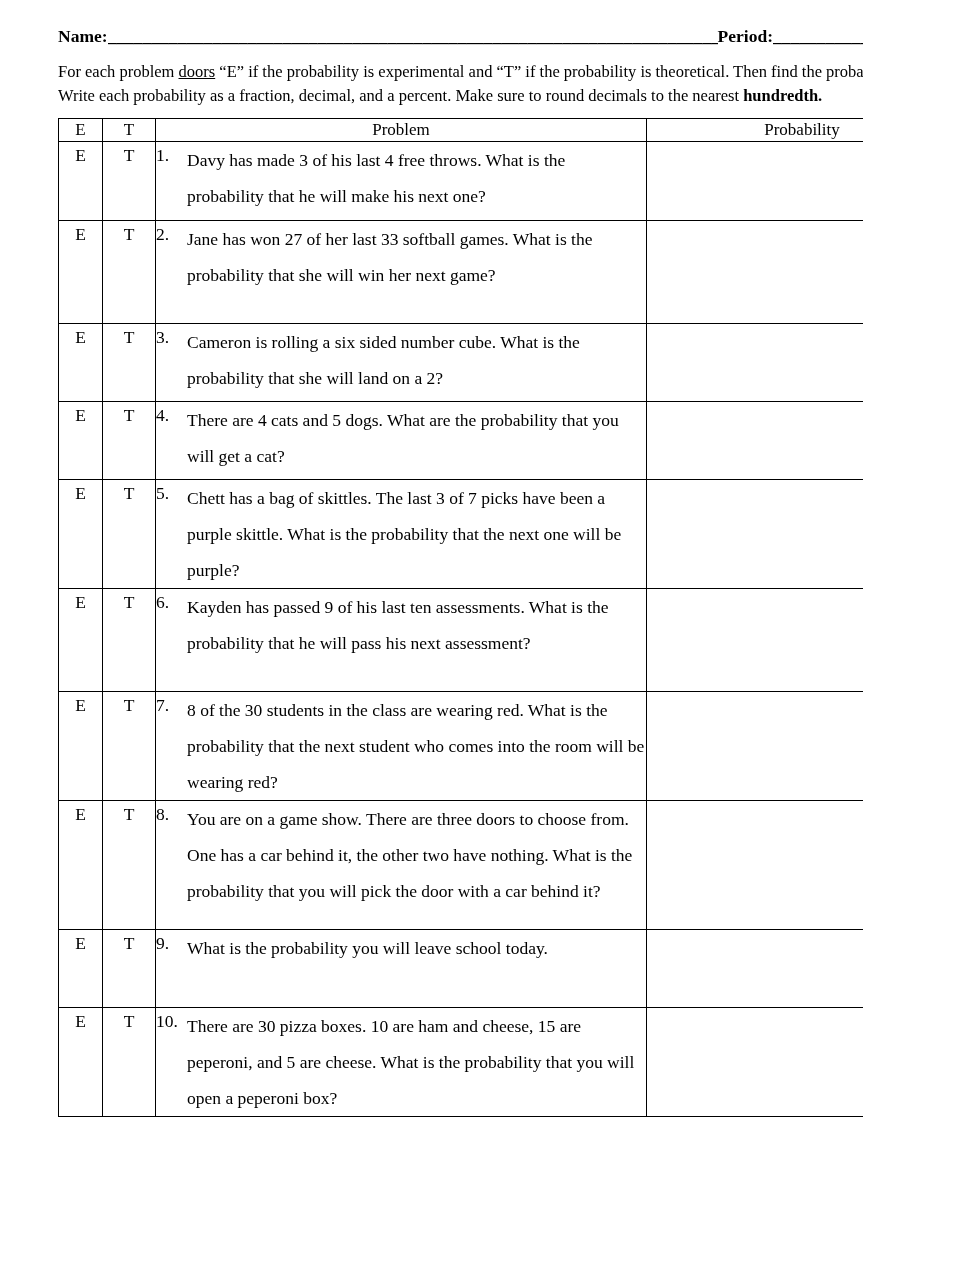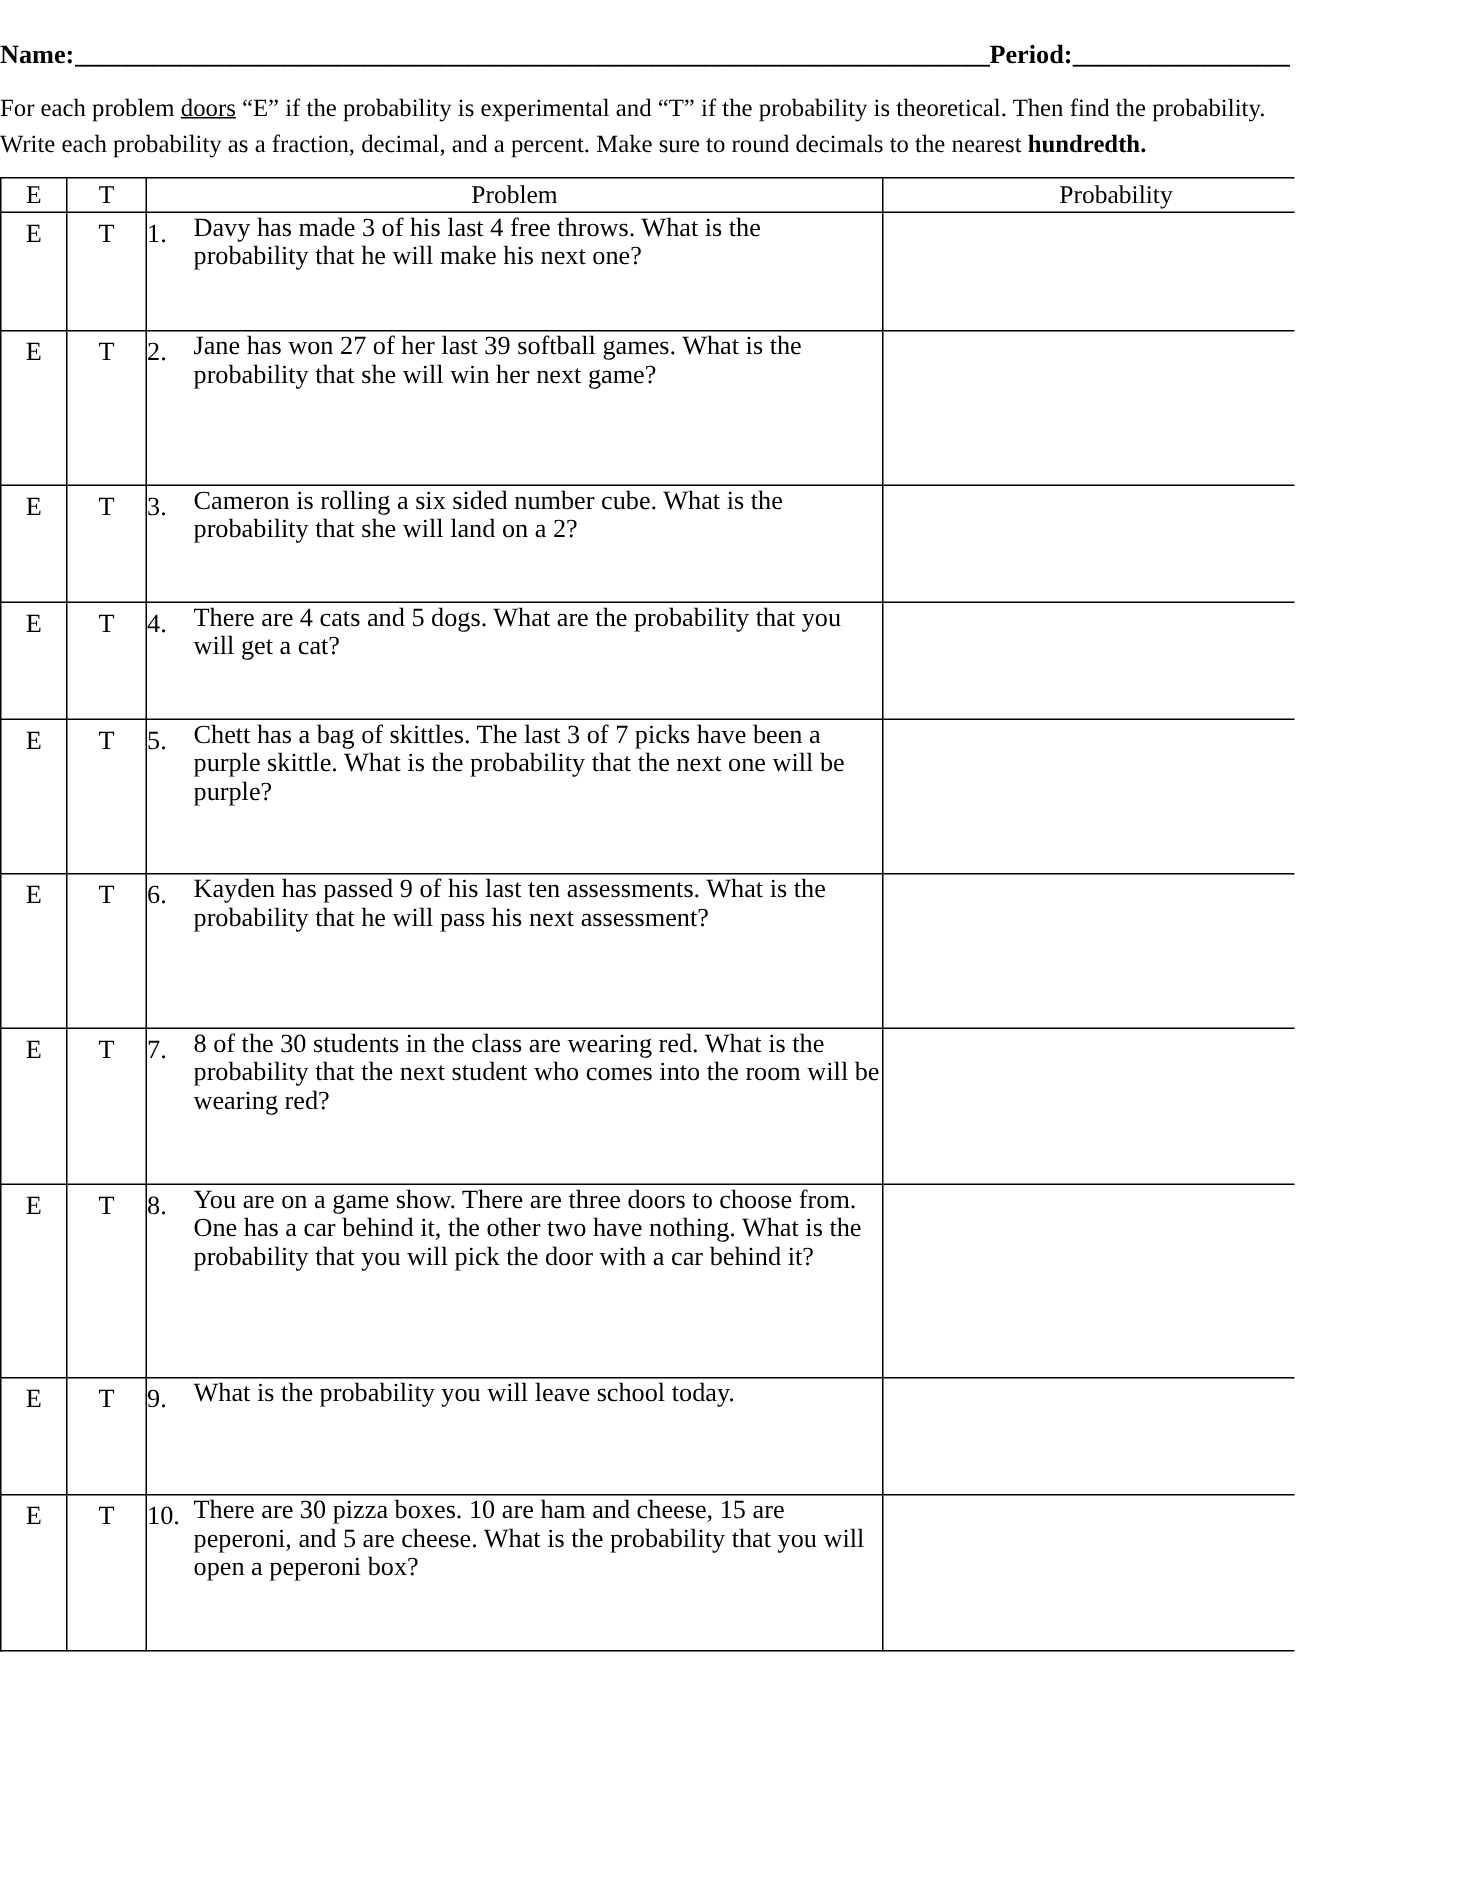--- a/index.html
+++ b/index.html
@@ -7,20 +7,21 @@
   body {
     font-family: "Liberation Serif", "DejaVu Serif", serif;
     color: #000000;
     width: 979px;
   }
   .page {
     position: relative;
     width: 863px;
     height: 1266px;
     background: #ffffff;
+    padding-left: 58px;
     overflow: hidden;
   }
 
   
   .name-line {
     margin-top: 26px;
     width: 860px;
     display: flex;
     align-items: baseline;
     font-weight: bold;
@@ -89,21 +90,21 @@
   }
   td.prob-cell { padding: 5px 6px 0 16px; }
   .prob-inner { display: flex; align-items: flex-start; }
   .prob-num {
     flex: 0 0 31px;
     width: 31px;
     line-height: 26px;
   }
   .prob-text {
     flex: 1 1 auto;
-    line-height: 19px;
+    line-height: 36px;
   }
   td.answer { background: #ffffff; }
 
   tbody tr:nth-child(1)  td { height: 79px; }
   tbody tr:nth-child(2)  td { height: 103px; }
   tbody tr:nth-child(3)  td { height: 78px; }
   tbody tr:nth-child(4)  td { height: 78px; }
   tbody tr:nth-child(5)  td { height: 103px; }
   tbody tr:nth-child(6)  td { height: 103px; }
   tbody tr:nth-child(7)  td { height: 104px; }
@@ -152,21 +153,21 @@
             </div>
           </td>
         <td class="answer"></td>
       </tr>
       <tr>
         <td class="et">E</td>
         <td class="et">T</td>
         <td class="prob-cell">
             <div class="prob-inner">
               <span class="prob-num">2.</span>
-              <span class="prob-text">Jane has won 27 of her last 39 softball games. What is the probability that she will win her next game?</span>
+              <span class="prob-text">Jane has won 27 of her last 33 softball games. What is the probability that she will win her next game?</span>
             </div>
           </td>
         <td class="answer"></td>
       </tr>
       <tr>
         <td class="et">E</td>
         <td class="et">T</td>
         <td class="prob-cell">
             <div class="prob-inner">
               <span class="prob-num">3.</span>

